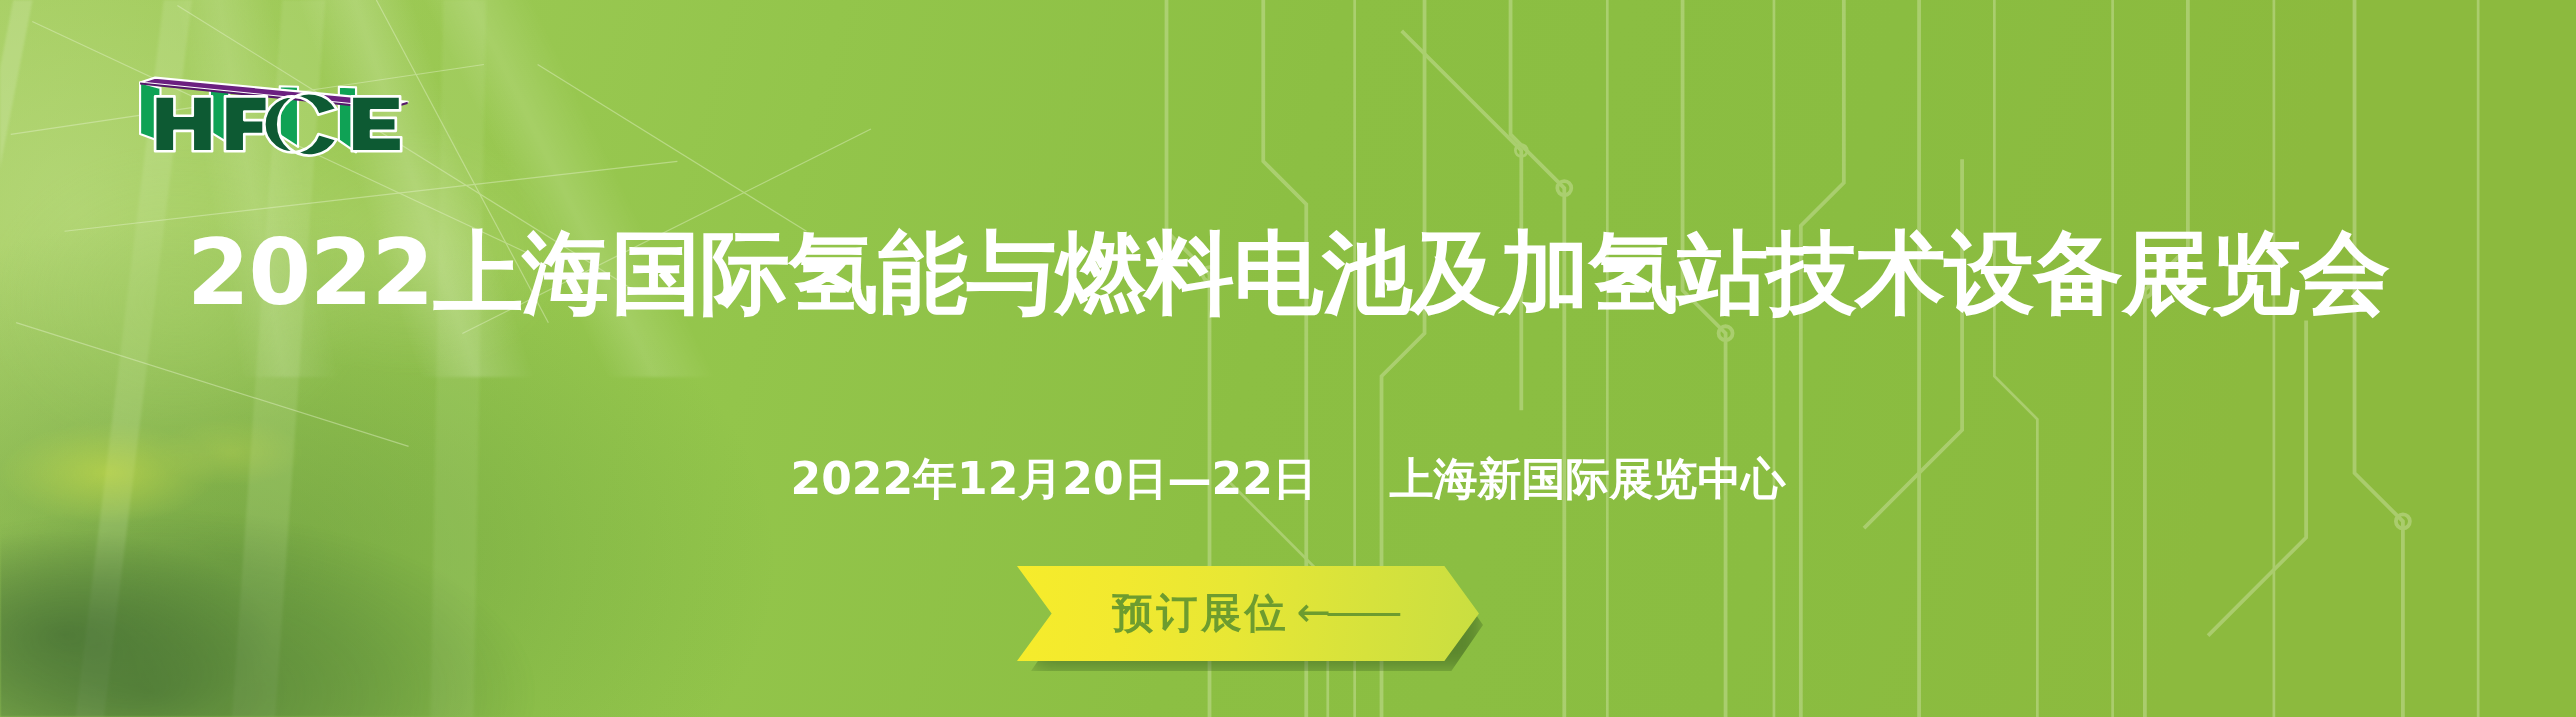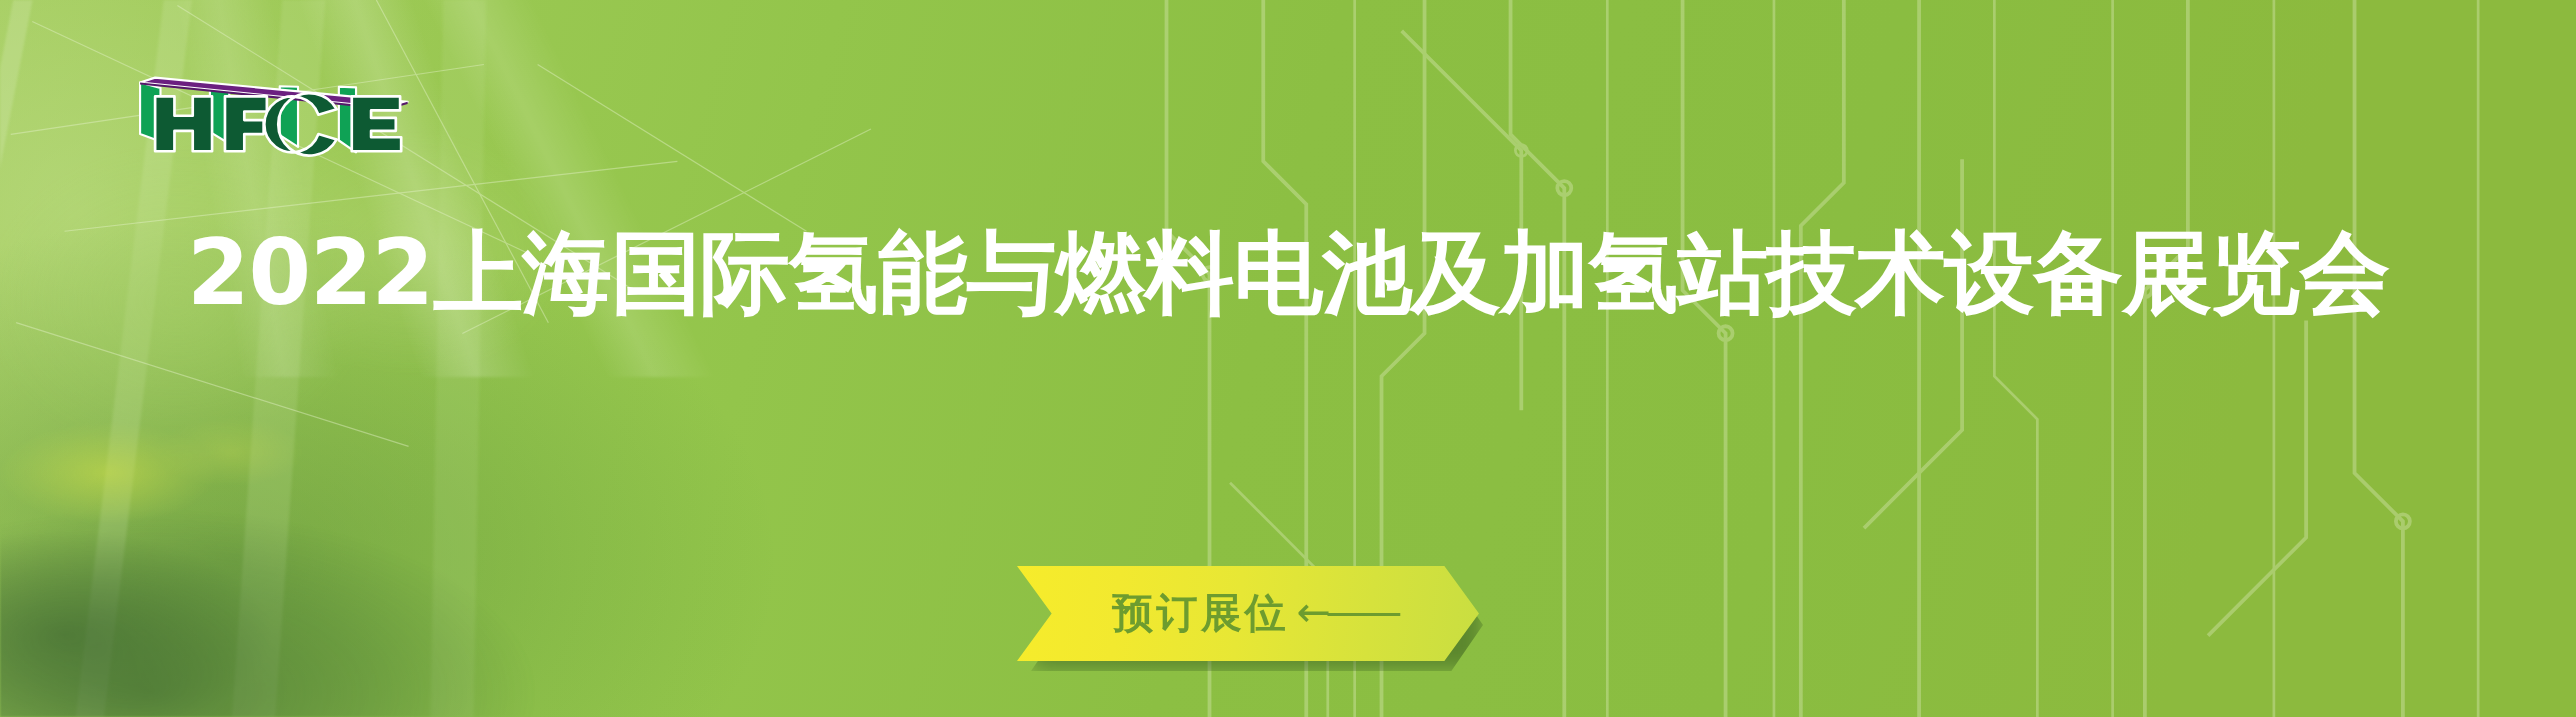--- a/index.html
+++ b/index.html
@@ -199,20 +199,25 @@
       <path d="M160 38 L238 38 L238 66 L196 66 L196 82 L232 82 L232 108 L196 108 L196 140 L160 140 Z"></path>
 
       <path d="M334 72 A52 52 0 1 0 334 108 L368 118 A58 58 0 1 1 368 62 Z" stroke-linejoin="round"></path>
 
       <path d="M396 38 L486 38 L486 64 L432 64 L432 78 L478 78 L478 102 L432 102 L432 114 L488 114 L488 140 L396 140 Z"></path>
     </g>
   </svg>
 
   <div class="headline">2022上海国际氢能与燃料电池及加氢站技术设备展览会</div>
 
+  <div class="subline">
+    <span>2022年12月20日—22日</span>
+    <span class="gap"></span>
+    <span>上海新国际展览中心</span>
+  </div>
 
   <div class="cta-wrap">
     <div class="cta-shadow"></div>
     <div class="cta">
       <div class="cta-label">
         <span>预订展位</span>
         <span class="cta-arrow">←——</span>
       </div>
     </div>
   </div>

